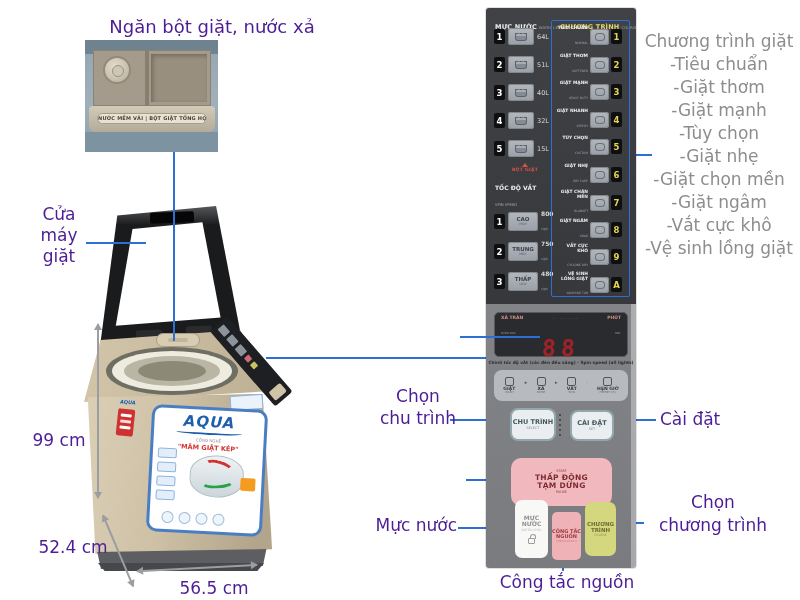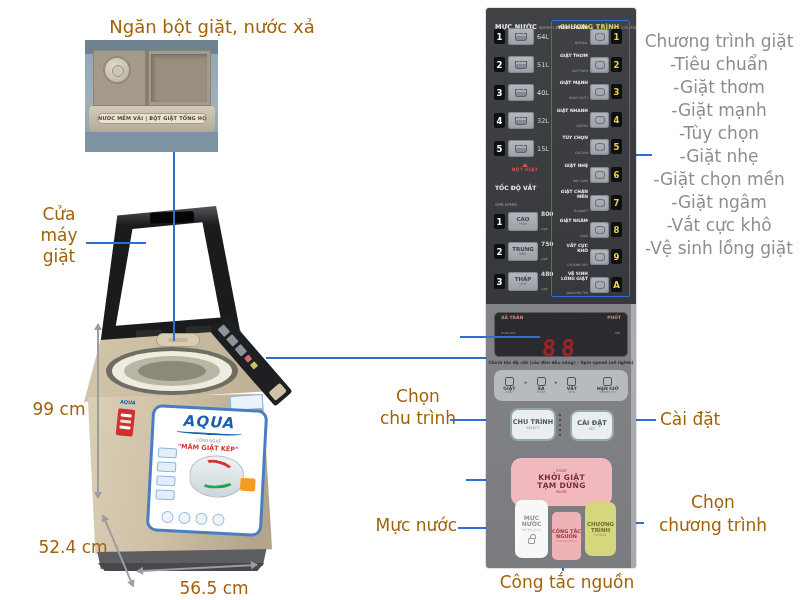--- a/index.html
+++ b/index.html
@@ -2,21 +2,21 @@
 <html><head>
 <meta charset="utf-8">
 <style>
   * { margin:0; padding:0; box-sizing:border-box; }
   html,body { background:#fff; }
   .stage { position:relative; width:800px; height:600px; background:#fff; overflow:hidden;
            font-family:"DejaVu Sans","Liberation Sans",sans-serif; }
   .abs { position:absolute; }
 
   
-  .cap { position:absolute; color:#a16207; font-size:17px; line-height:22px; }
+  .cap { position:absolute; color:#4c1d95; font-size:17px; line-height:22px; }
   .cap.center { text-align:center; } .cap.right { text-align:right; }
 
   
   .bl { position:absolute; background:#2e6fd6; }
 
   
   .dimv { position:absolute; width:2px; background:#9b9da0; }
   .dimv:before,.dimv:after { content:""; position:absolute; left:-3px; border-left:4px solid transparent; border-right:4px solid transparent; }
   .dimv:before { top:-1px; border-bottom:7px solid #9b9da0; }
   .dimv:after  { bottom:-1px; border-top:7px solid #9b9da0; }
@@ -228,21 +228,21 @@
       </div>
     <div class="st-orange"></div>
     <div class="st-row">
         <div></div>
         <div></div>
         <div></div>
         <div></div>
       </div>
   </div>
 
-  <div class="cap center" style="left:28px; top:398px; width:62px;">99 cm</div>
+  <div class="cap center" style="left:28px; top:429px; width:62px;">99 cm</div>
   <div class="dimv" style="left:97px; top:324px; height:174px;"></div>
   <div class="cap center" style="left:30px; top:536px; width:86px;">52.4 cm</div>
   <div class="dimh" style="left:104px; top:515px; width:77px; transform-origin:0 0; transform:rotate(67deg);"></div>
   <div class="cap center" style="left:150px; top:577px; width:128px;">56.5 cm</div>
   <div class="dimh" style="left:137px; top:567px; width:120px; transform:rotate(-3deg);"></div>
 
   <div class="bl" style="left:173px; top:152px; width:2px; height:189px;"></div>
   <div class="bl" style="left:86px; top:242px; width:60px; height:2px;"></div>
   <div class="bl" style="left:460px; top:336px; width:80px; height:2px; z-index:30;"></div>
   <div class="bl" style="left:266px; top:357px; width:221px; height:2px;"></div>
@@ -466,21 +466,21 @@
           <i></i>
           <i></i>
         </div>
       <div class="panel-btn" style="left:84px; top:106px; width:44px; height:31px;">
         <b>CÀI ĐẶT</b>
         <span>SET</span>
       </div>
 
       <div class="startbtn">
         <span class="tiny">START</span>
-        <b>KHỞI GIẶT</b>
+        <b>THẤP ĐỘNG</b>
         <b>TẠM DỪNG</b>
         <span class="tiny">PAUSE</span>
       </div>
 
       <div class="smallbtn waterbtn">
         <b>MỰC NƯỚC</b>
         <span>WATER LEVEL</span>
         <div class="lock"></div>
       </div>
       <div class="smallbtn powerbtn">

